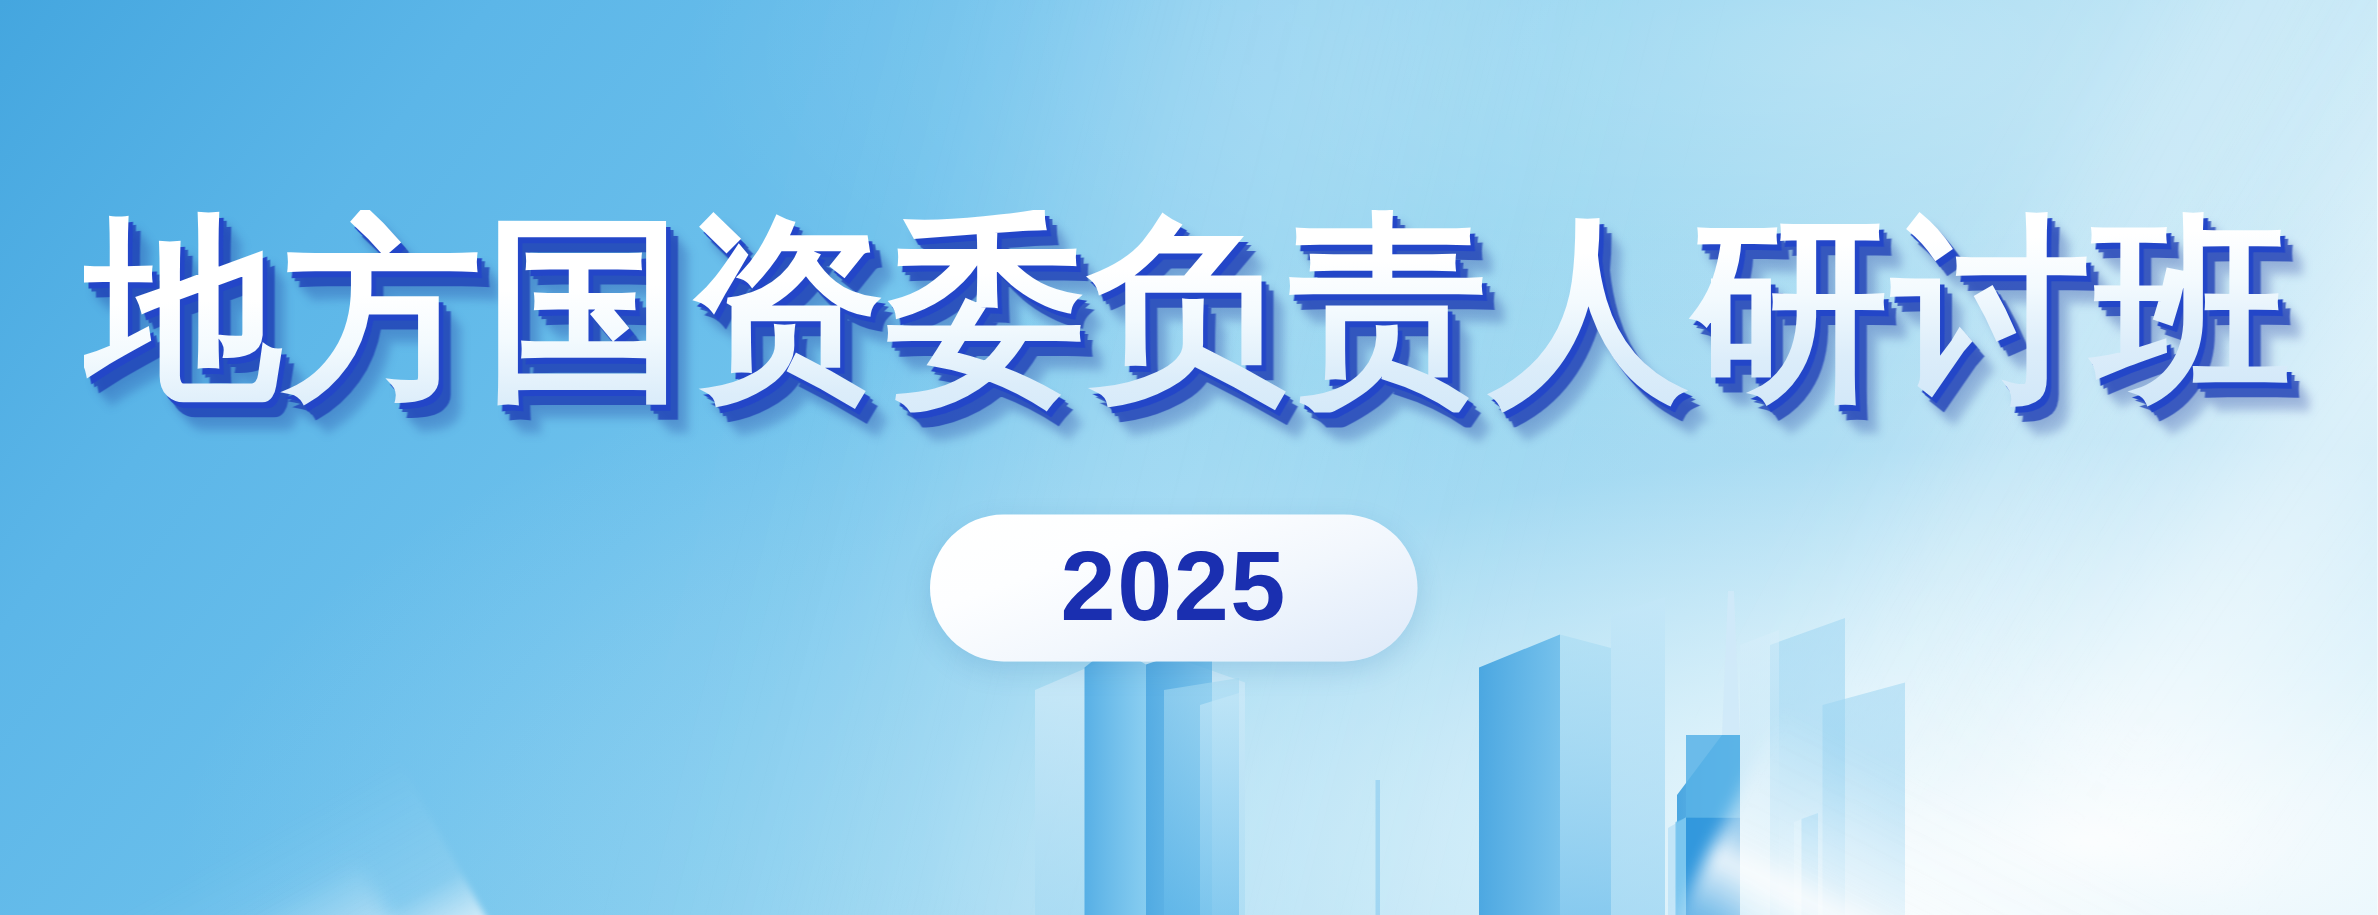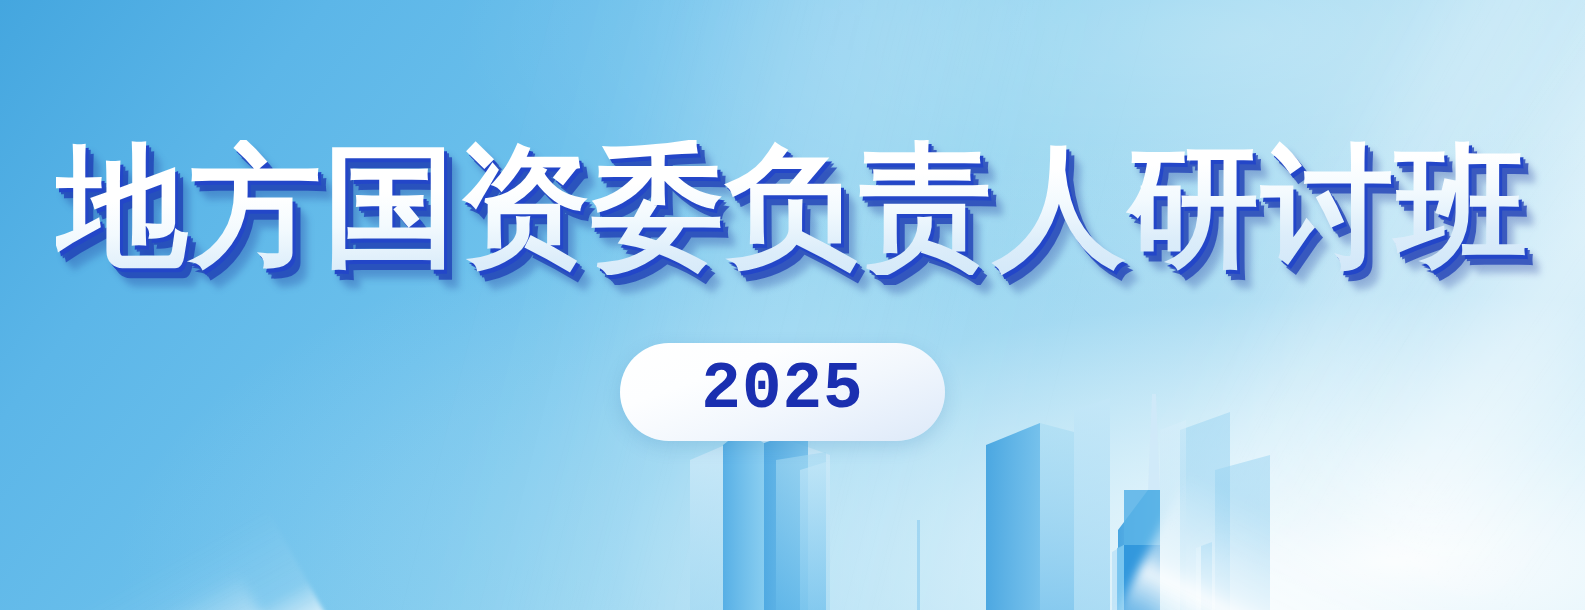--- a/index.html
+++ b/index.html
@@ -149,21 +149,21 @@
     width: 325px;
     height: 98px;
     border-radius: 49px;
     background: linear-gradient(160deg, #ffffff 0%, #fdfeff 30%, #f2f7fd 58%, #e6effb 82%, #dde9f8 100%);
     box-shadow: 0 6px 18px rgba(40,110,170,0.18);
     display: flex;
     align-items: center;
     justify-content: center;
   }
   .year-text {
-    font-family: Liberation Mono, monospace;
+    font-family: Liberation Sans, sans-serif;
     font-weight: 700;
     font-size: 66px;
     letter-spacing: 1px;
     color: #1a2fb0;
     line-height: 1;
     padding-bottom: 4px;
   }
 </style>
 </head>
 <body>

